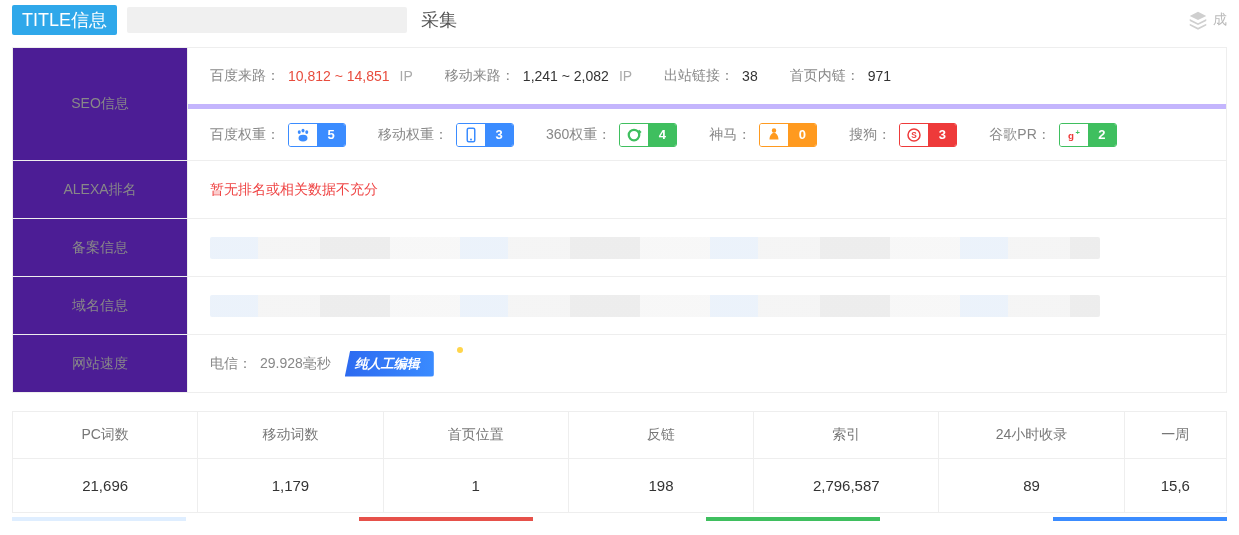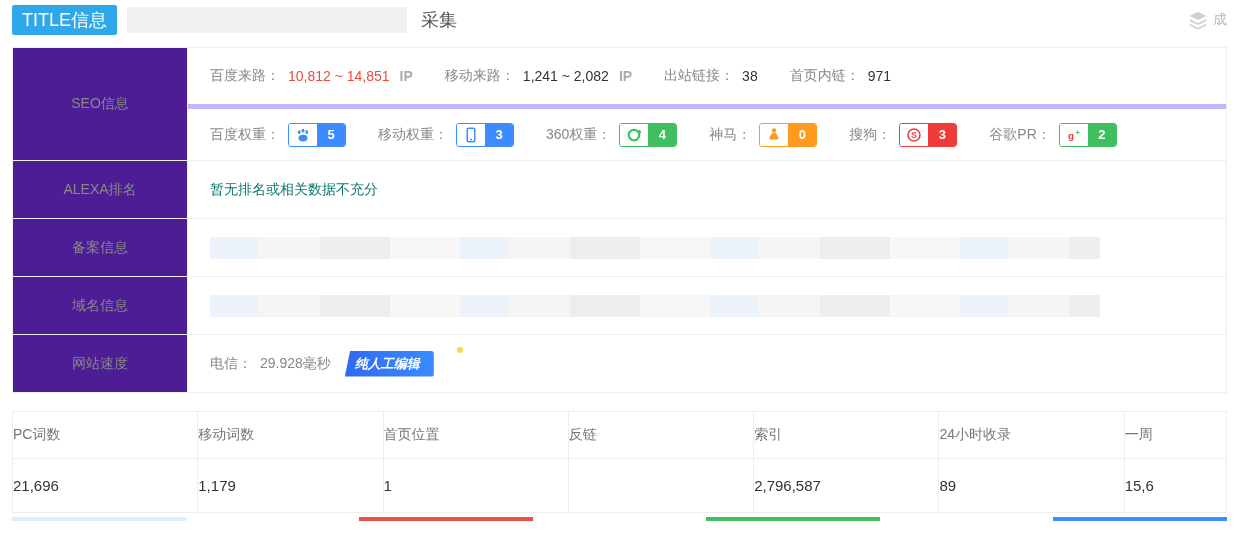--- a/index.html
+++ b/index.html
@@ -82,21 +82,21 @@
     min-height: 56px;
     gap: 32px;
   }
   .seo-sub + .seo-sub { border-top: 5px solid #c4b5fd; }
 
   .pair { display: flex; align-items: center; gap: 8px; }
   .lbl { color: #888; }
   .lbl::after { content: "："; }
   .val { color: #333; }
   .val.red { color: #e84c3d; }
-  .ip-suffix { color: #aaa; margin-left: 2px; font-weight: bold; }
+  .ip-suffix { color: #aaa; margin-left: 2px; }
 
   
   .wbadge {
     display: inline-flex;
     align-items: stretch;
     height: 24px;
     border-radius: 3px;
     overflow: hidden;
     border: 1px solid;
     font-size: 13px;
@@ -179,21 +179,21 @@
 
   
   .stats {
     margin: 18px 12px 0 12px;
     display: flex;
   }
   .stat-col {
     flex: 1;
     border: 1px solid #eee;
     border-right: none;
-    text-align: left;
+    text-align: center;
   }
   .stat-col:last-child { border-right: 1px solid #eee; }
   .stat-head {
     padding: 14px 0;
     border-bottom: 1px solid #eee;
     color: #777;
     background: #fff;
   }
   .stat-val {
     padding: 18px 0;
@@ -342,21 +342,21 @@
             <span class="num">2</span>
           </span>
         </span>
       </div>
     </div>
   </div>
 
   <div class="info-row">
     <div class="info-label">ALEXA排名</div>
     <div class="info-content">
-      <span class="val" style="color:#0f766e">暂无排名或相关数据不充分</span>
+      <span class="val" style="color:#ef4444">暂无排名或相关数据不充分</span>
     </div>
   </div>
 
   <div class="info-row">
     <div class="info-label">备案信息</div>
     <div class="info-content">
       <div class="blur-strip"></div>
     </div>
   </div>
 
@@ -388,20 +388,21 @@
   <div class="stat-col">
     <div class="stat-head">移动词数</div>
     <div class="stat-val">1,179</div>
   </div>
   <div class="stat-col">
     <div class="stat-head">首页位置</div>
     <div class="stat-val">1</div>
   </div>
   <div class="stat-col">
     <div class="stat-head">反链</div>
+    <div class="stat-val">198</div>
   </div>
   <div class="stat-col">
     <div class="stat-head">索引</div>
     <div class="stat-val">2,796,587</div>
   </div>
   <div class="stat-col">
     <div class="stat-head">24小时收录</div>
     <div class="stat-val">89</div>
   </div>
   <div class="stat-col truncate">

